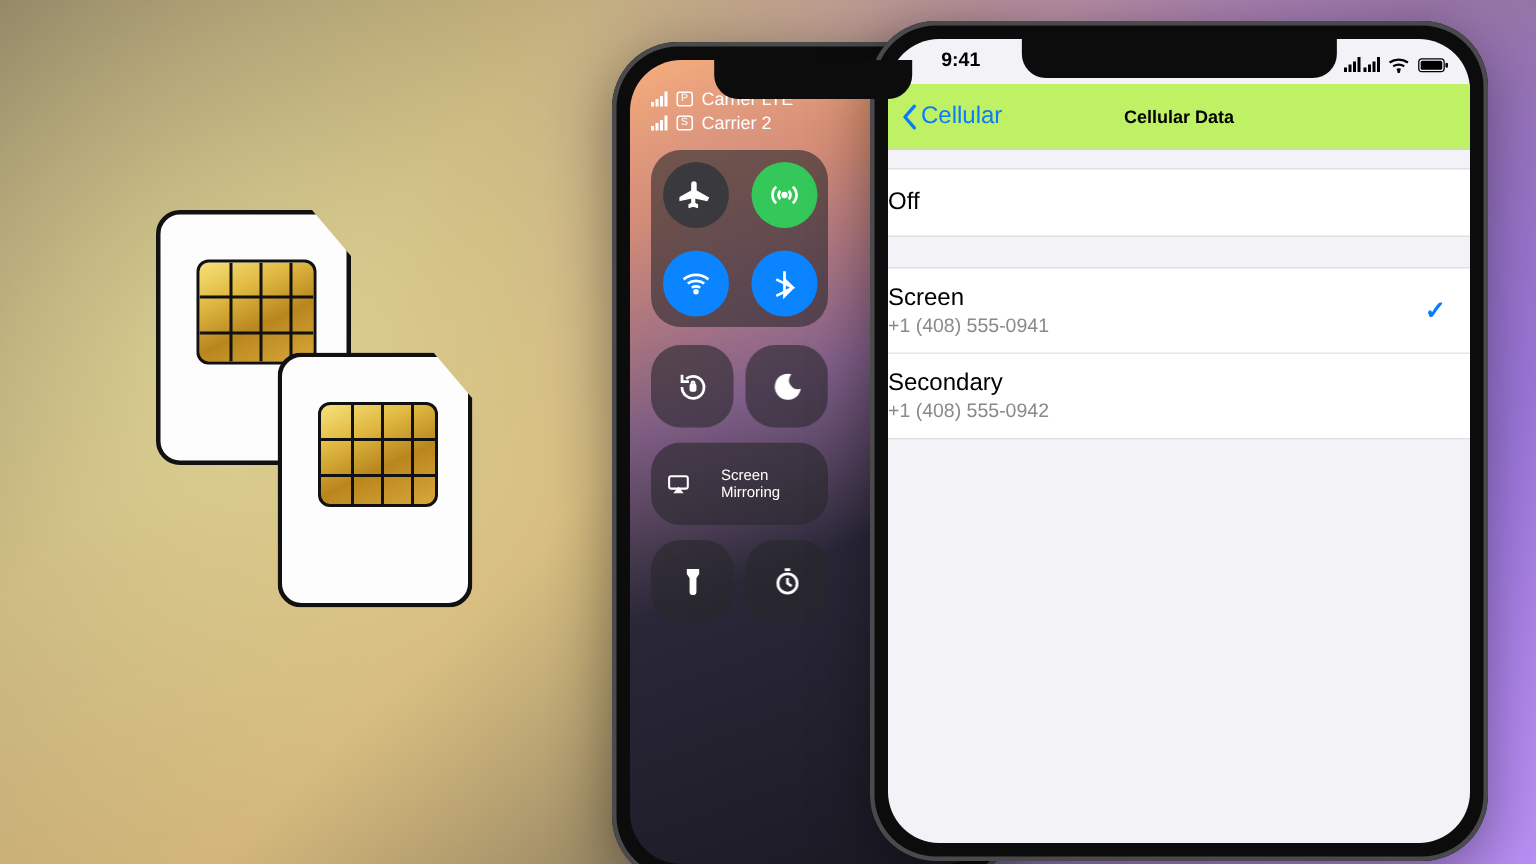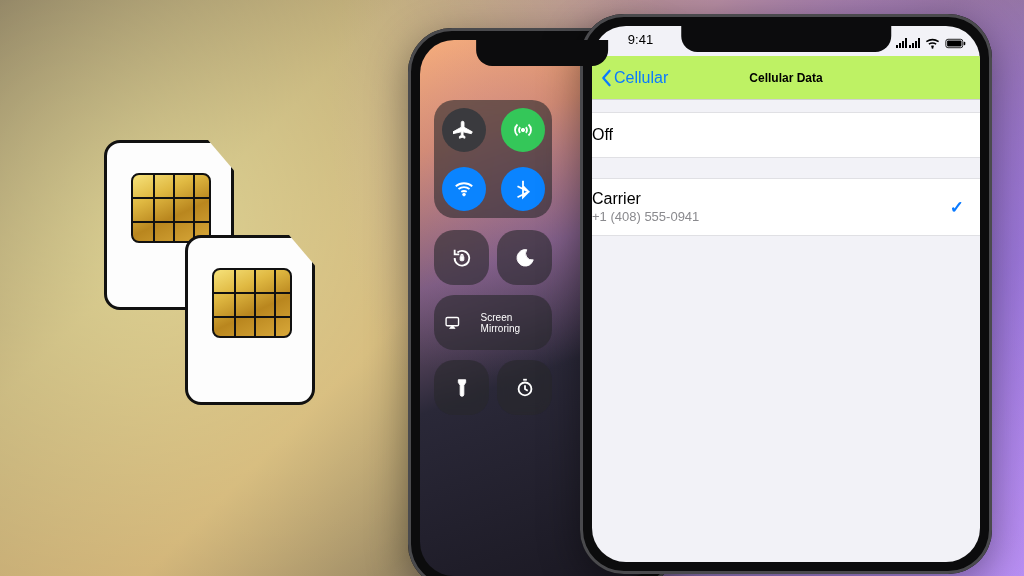--- a/index.html
+++ b/index.html
@@ -88,21 +88,21 @@
   .tile { width:55px; height:55px; display:flex; align-items:center; justify-content:center; }
   .row2 { position:absolute; top:130px; display:flex; gap:8px; }
   .wide { width:118px; height:55px; display:flex; align-items:center; gap:20px; padding:0 10px; color:#fff; font-size:10px; line-height:11px;}
   .row3 { position:absolute; top:195px; display:flex; gap:8px; }
   .row4 { position:absolute; top:260px; display:flex; gap:8px; }
   .ico { width:22px; height:22px; fill:#fff; stroke:#fff; }
 
   
   .phoneB { left: 580px; top: 14px; width: 412px; height: 560px; z-index: 20; }
   .phoneB .screen { background:#f2f2f7; color:#000; }
-  .sbar { position:absolute; top:6px; left:0; right:0; height:22px; font-size:13px; font-weight:400; display:flex; }
+  .sbar { position:absolute; top:6px; left:0; right:0; height:22px; font-size:13px; font-weight:700; display:flex; }
   .sbar .time { width:25%; text-align:center; }
   .sbar .right { margin-left:auto; width:25%; display:flex; justify-content:center; align-items:center; gap:5px; }
   .bars.dark span{background:#000}
   .nav {
     position:absolute; top:30px; left:0; right:0; height:44px;
     background:#bef264; border-bottom:1px solid #d0d0d4;
     display:flex; align-items:center;
   }
   .nav .back { color:#0a7aff; font-size:16px; display:flex; align-items:center; padding-left:8px; gap:2px;}
   .nav .title { position:absolute; left:0; right:0; text-align:center; font-size:12px; font-weight:600; pointer-events:none;}
@@ -135,20 +135,42 @@
         <div class="v1"></div>
         <div class="v2"></div>
         <div class="v3"></div>
       </div>
   </div>
 
   <div class="phone phoneA">
     <div class="screen">
       <div class="notch"></div>
 
+      <div class="ccStatus">
+        <div class="row">
+          <span class="bars">
+              <span></span>
+              <span></span>
+              <span></span>
+              <span></span>
+            </span>
+          <span class="simBadge">P</span>
+          <span>Carrier LTE</span>
+        </div>
+        <div class="row">
+          <span class="bars">
+              <span></span>
+              <span></span>
+              <span></span>
+              <span></span>
+            </span>
+          <span class="simBadge">S</span>
+          <span>Carrier 2</span>
+        </div>
+      </div>
 
       <div class="ccPanel">
 
         <div class="quad">
           <div class="circleBtn">
             <svg class="ico" viewBox="0 0 24 24">
                 <path d="M21 14l-9-5V4a1.5 1.5 0 0 0-3 0v5l-9 5v2l9-2v4l-2 1v2l3-1 3 1v-2l-2-1v-4l9 2z"></path>
               </svg>
           </div>
           <div class="circleBtn on-green">
@@ -258,22 +280,26 @@
       </div>
 
       <div class="list">
         <div class="group">
           <div class="cell">
             <span>Off</span>
           </div>
         </div>
         <div class="group">
           <div class="cell">
-            <span>Carrier</span>
+            <span>Screen</span>
             <span class="sub">+1 (408) 555-0941</span>
             <span class="check">✓</span>
           </div>
+          <div class="cell">
+            <span>Secondary</span>
+            <span class="sub">+1 (408) 555-0942</span>
+          </div>
         </div>
       </div>
     </div>
   </div>
 
 </div>
 
 </body></html>

